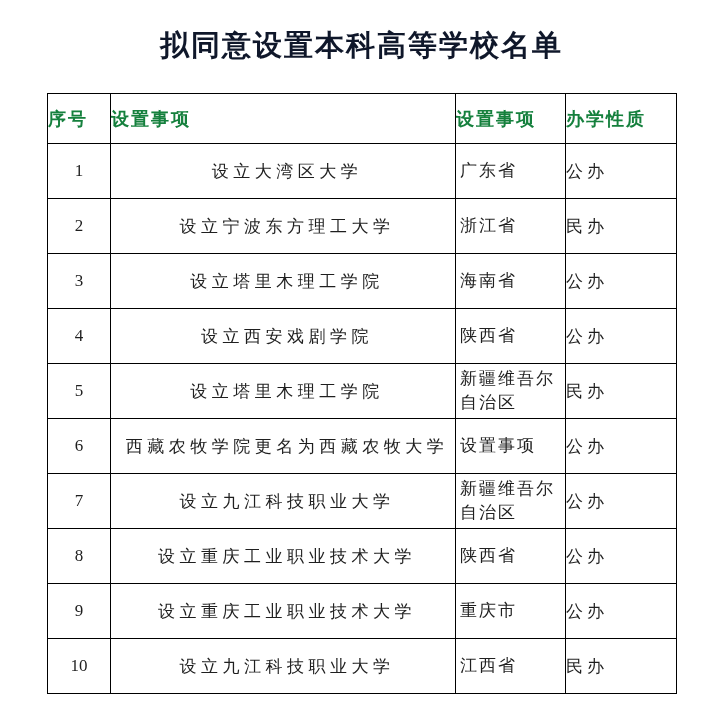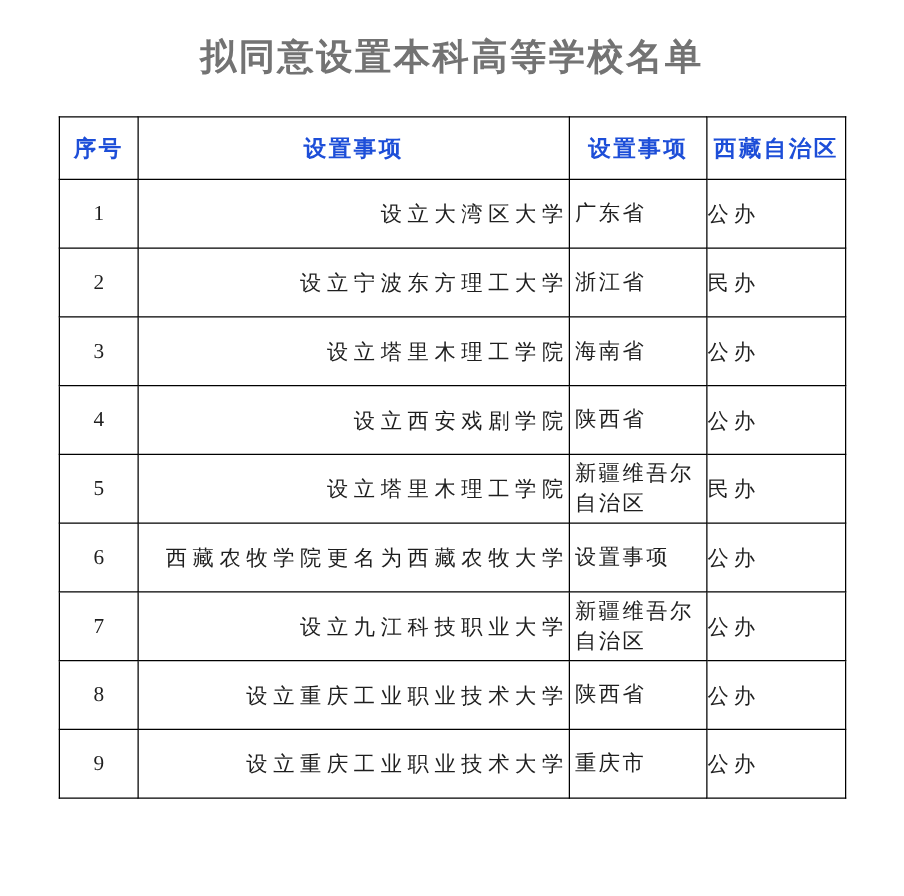--- a/index.html
+++ b/index.html
@@ -19,21 +19,21 @@
     position: absolute;
     top: 26px;
     left: 0;
     width: 100%;
     margin: 0;
     text-align: center;
     font-family: "Liberation Serif", "DejaVu Serif", serif;
     font-weight: bold;
     font-size: 29px;
     letter-spacing: 2px;
-    color: #737373;
+    color: #0f172a;
   }
   table.list-table {
     position: absolute;
     left: 47px;
     top: 93px;
     width: 629px;
     border-collapse: collapse;
     table-layout: fixed;
   }
   .list-table th,
@@ -47,38 +47,38 @@
   .col-item   { width: 345px; }
   .col-prov   { width: 110px; }
   .col-nature { width: 111px; }
 
   .list-table thead th {
     height: 50px;
     font-family: "Liberation Sans", "DejaVu Sans", sans-serif;
     font-weight: bold;
     font-size: 18px;
     letter-spacing: 2px;
-    text-align: center;
-    color: #1d4ed8;
+    text-align: left;
+    color: #15803d;
     padding: 0;
   }
   .list-table tbody td {
     height: 55px;
     font-family: "Liberation Serif", "DejaVu Serif", serif;
     font-size: 17px;
     color: #1f1f1f;
     padding: 0;
   }
   .c-no {
     text-align: center;
     letter-spacing: 0;
     font-size: 17px;
   }
   .c-item {
-    text-align: right;
+    text-align: center;
     padding-left: 8px !important;
     letter-spacing: 4.5px;
     white-space: nowrap;
   }
   .c-prov {
     letter-spacing: 2px;
     line-height: 24px;
     padding: 2px 4px !important;
   }
   .c-nature {
@@ -98,21 +98,21 @@
       <col class="col-no">
       <col class="col-item">
       <col class="col-prov">
       <col class="col-nature">
     </colgroup>
     <thead>
       <tr>
         <th>序号</th>
         <th>设置事项</th>
         <th>设置事项</th>
-        <th>西藏自治区</th>
+        <th>办学性质</th>
       </tr>
     </thead>
     <tbody>
   <tr>
     <td class="c-no">1</td>
     <td class="c-item">设立大湾区大学</td>
     <td class="c-prov">广东省</td>
     <td class="c-nature">公办</td>
   </tr>
 
@@ -165,16 +165,22 @@
     <td class="c-nature">公办</td>
   </tr>
 
   <tr>
     <td class="c-no">9</td>
     <td class="c-item">设立重庆工业职业技术大学</td>
     <td class="c-prov">重庆市</td>
     <td class="c-nature">公办</td>
   </tr>
 
+  <tr>
+    <td class="c-no">10</td>
+    <td class="c-item">设立九江科技职业大学</td>
+    <td class="c-prov">江西省</td>
+    <td class="c-nature">民办</td>
+  </tr>
 </tbody>
   </table>
 
 </div>
 
 </body></html>

